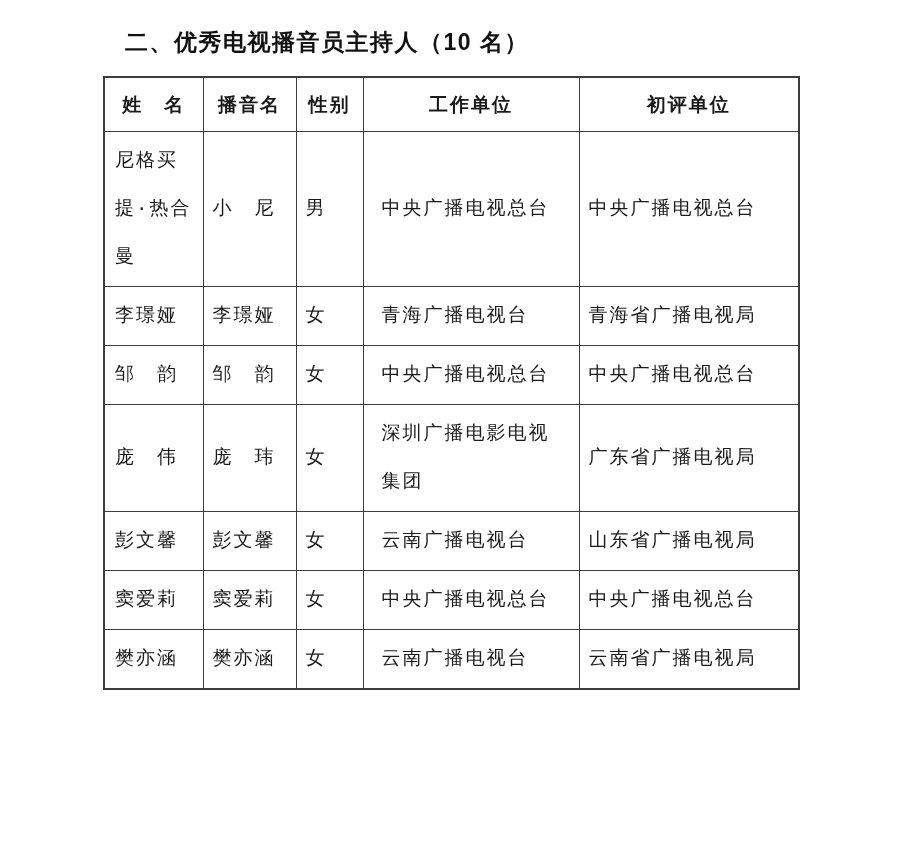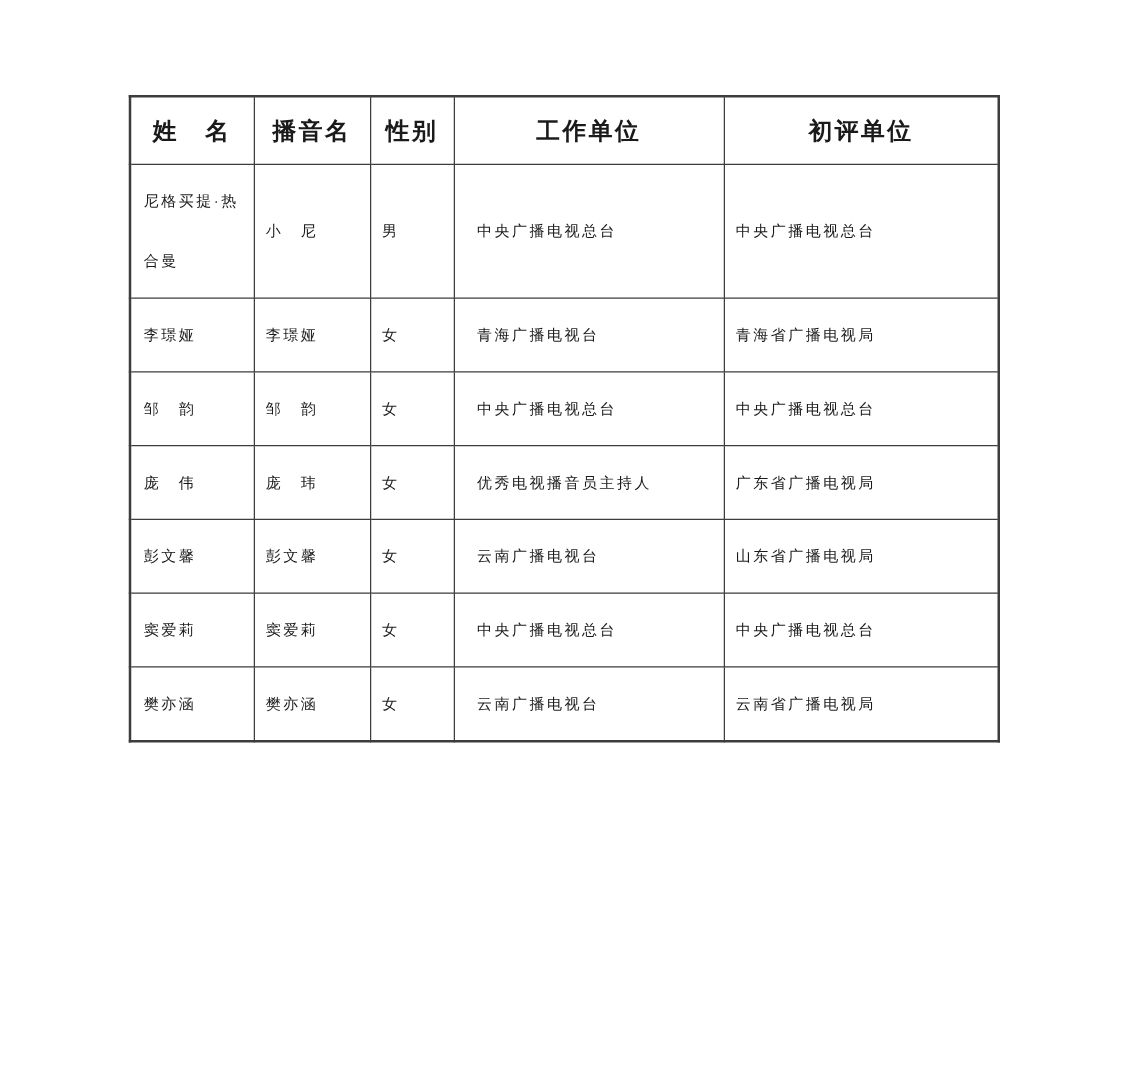--- a/index.html
+++ b/index.html
@@ -51,40 +51,41 @@
   }
   .award-table th {
     font-family: "Liberation Sans", sans-serif;
     font-weight: bold;
     font-size: 19px;
     letter-spacing: 2px;
     height: 53px;
     padding: 0 4px;
   }
   .award-table td {
-    font-family: Liberation Sans, sans-serif;
-    font-size: 12px;
+    font-family: Liberation Mono, monospace;
+    font-size: 19px;
     letter-spacing: 2px;
     line-height: 48px;
     padding: 5px 9px;
     word-break: break-all;
   }
   .award-table td.col-name {
     padding-left: 10px;
     padding-right: 10px;
   }
   .award-table td.col-work_unit {
     padding-left: 18px;
     padding-right: 18px;
   }
 </style>
 </head>
 <body>
 
 <div class="page">
+  <h2 class="title">二、优秀电视播音员主持人（10 名）</h2>
 
   <table class="award-table">
     <colgroup>
       <col class="col-name">
       <col class="col-broadcast_name">
       <col class="col-gender">
       <col class="col-work_unit">
       <col class="col-review_unit">
     </colgroup>
     <thead>
@@ -115,21 +116,21 @@
           <td class="col-name">邹　韵</td>
           <td class="col-broadcast_name">邹　韵</td>
           <td class="col-gender">女</td>
           <td class="col-work_unit">中央广播电视总台</td>
           <td class="col-review_unit">中央广播电视总台</td>
         </tr>
         <tr>
           <td class="col-name">庞　伟</td>
           <td class="col-broadcast_name">庞　玮</td>
           <td class="col-gender">女</td>
-          <td class="col-work_unit">优秀电视播音员主持人</td>
+          <td class="col-work_unit">深圳广播电影电视集团</td>
           <td class="col-review_unit">广东省广播电视局</td>
         </tr>
         <tr>
           <td class="col-name">彭文馨</td>
           <td class="col-broadcast_name">彭文馨</td>
           <td class="col-gender">女</td>
           <td class="col-work_unit">云南广播电视台</td>
           <td class="col-review_unit">山东省广播电视局</td>
         </tr>
         <tr>

